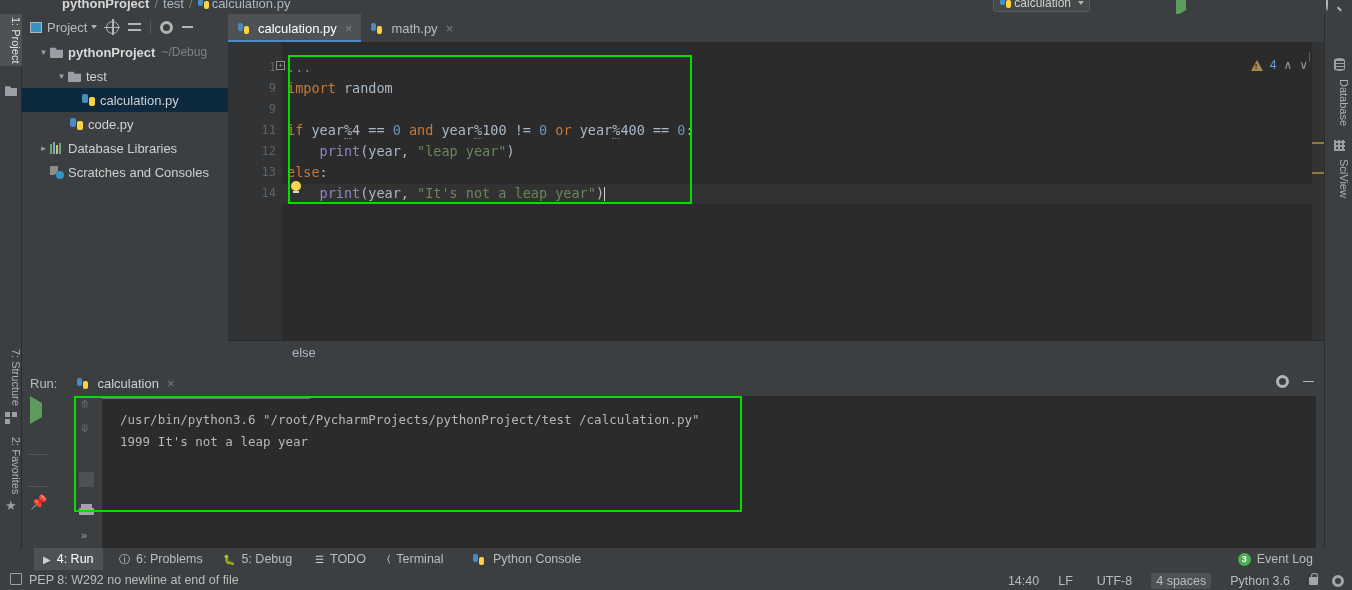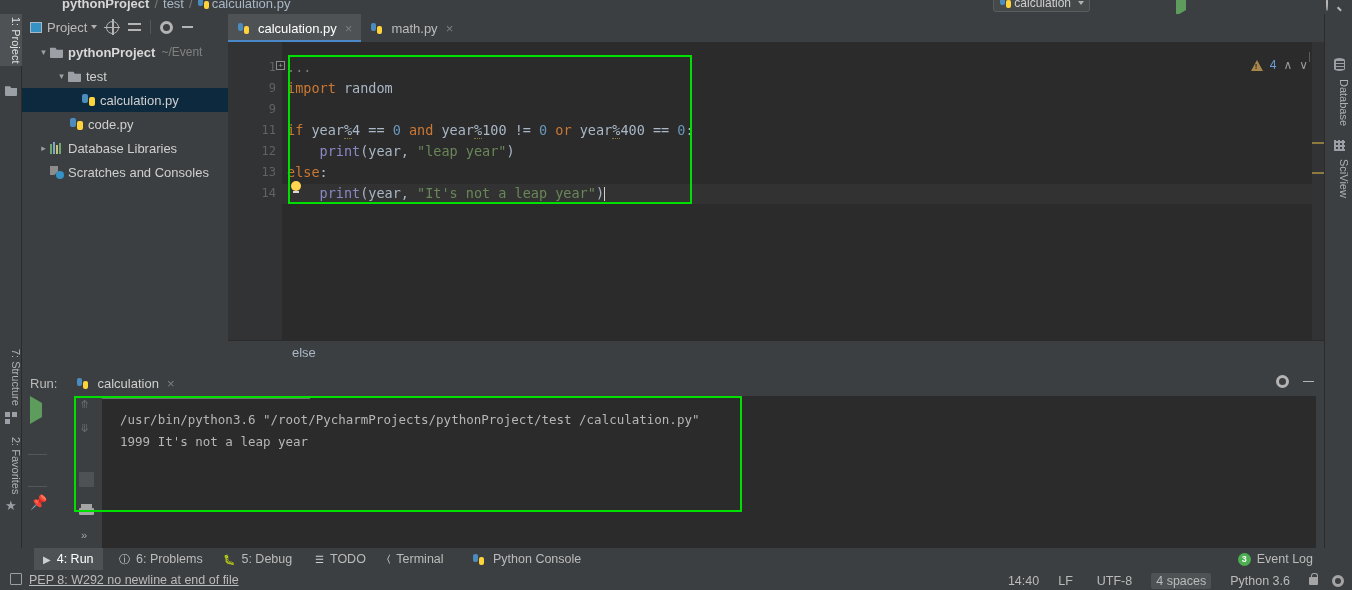--- a/index.html
+++ b/index.html
@@ -253,21 +253,21 @@
   
   .bottombar { position:absolute; left:0; top:548px; width:1352px; height:22px; background:#3c3f41; }
   .btab { position:absolute; height:22px; display:flex; align-items:center; gap:6px;
           padding:0 9px; font-size:12.5px; color:#bbbbbb; top:0; }
   .btab.active { background:#4e5254; color:#ffffff; }
   .ev-badge { width:13px;height:13px;border-radius:50%;background:#4caf50;color:#fff;
               font-size:9px;line-height:13px;text-align:center;font-weight:bold; }
 
   
   .statusbar { position:absolute; left:0; top:570px; width:1352px; height:20px; background:#3c3f41; }
-  .st-left { position:absolute; left:10px; top:3px; display:flex; gap:7px; font-size:12.5px; color:#bbbbbb;text-decoration:underline; }
+  .st-left { position:absolute; left:10px; top:3px; display:flex; gap:7px; font-size:12.5px; color:#bbbbbb; }
   .st-ico { width:12px;height:12px;border:1.4px solid #9aa0a6; border-radius:1px; }
   .st-right { position:absolute; right:8px; top:3px; display:flex; align-items:center; gap:14px; font-size:12.5px; color:#bbbbbb; }
   .st-chip { padding:1px 5px; border-radius:2px; }
   .st-chip.hl { background:#4e5254; }
   .lock-i { width:9px;height:8px;background:#a5a5a5;border-radius:1px; position:relative;}
   .lock-i::before{content:"";position:absolute;left:2px;top:-4px;width:5px;height:5px;border:1.4px solid #a5a5a5;border-bottom:none;border-radius:3px 3px 0 0;}
   .cog2-i { width:12px;height:12px;border-radius:50%;border:3px solid #a5a5a5; }
 
   
   .watermark {
@@ -323,21 +323,21 @@
       <span class="vdiv"></span>
       <span class="gear-i"></span>
       <span class="minus-i"></span>
     </div>
 
     <div class="tree">
       <div class="trow" style="padding-left:16px;">
         <span class="chev">▾</span>
         <span class="ficon"></span>
         <span class="tlabel bold">pythonProject</span>
-        <span class="tpath">~/Event</span>
+        <span class="tpath">~/Debug</span>
       </div>
       <div class="trow" style="padding-left:34px;">
         <span class="chev">▾</span>
         <span class="ficon"></span>
         <span class="tlabel">test</span>
       </div>
       <div class="trow sel" style="padding-left:60px;">
         <span class="pyfile"></span>
         <span class="tlabel">calculation.py</span>
       </div>

